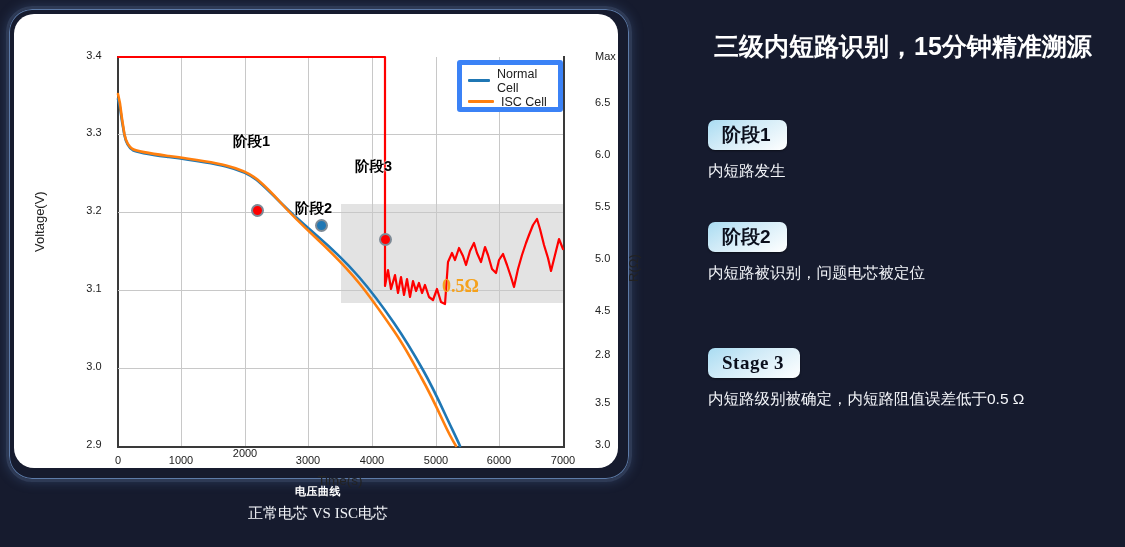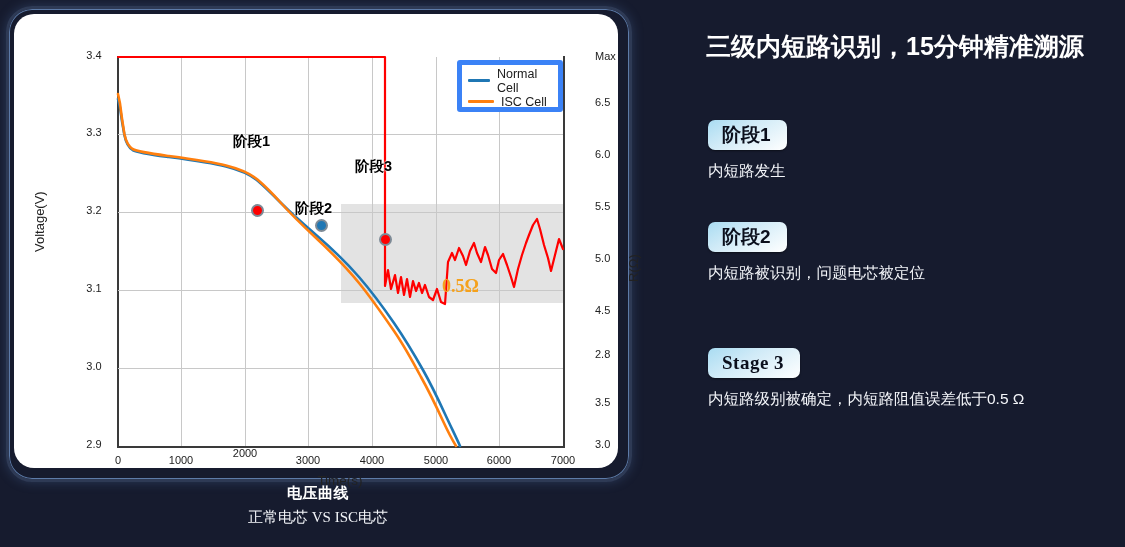--- a/index.html
+++ b/index.html
@@ -72,31 +72,31 @@
     white-space:nowrap;font-family:"Liberation Sans",sans-serif;
     text-shadow:0 0 2px #fff,0 0 2px #fff;
   }
   #ohm-label{
     position:absolute;left:428px;top:262px;font-size:18px;font-weight:bold;
     color:#f5a11c;font-family:"Liberation Serif",serif;
   }
   
   #caption{position:absolute;left:14px;top:484px;width:608px;text-align:center;}
   #caption-title{
-    font-size:15px;font-weight:bold;color:#ffffff;
+    font-size:11px;font-weight:bold;color:#ffffff;
     font-family:"Liberation Sans",sans-serif;letter-spacing:.5px;
   }
   #caption-sub{
     margin-top:5px;font-size:15px;color:#f2f4f8;
     font-family:"Liberation Serif",serif;
   }
   
   #right-panel{position:absolute;left:690px;top:0;width:435px;height:547px;}
   #headline{
-    position:absolute;left:16px;top:30px;font-size:25px;color:#ffffff;
+    position:absolute;left:24px;top:30px;font-size:25px;color:#ffffff;
     font-weight:bold;white-space:nowrap;font-family:"Liberation Sans",sans-serif;
   }
   .stage-block{position:absolute;left:18px;width:400px;}
   .badge{
     display:inline-block;padding:3px 16px 4px 14px;border-radius:7px;
     background:linear-gradient(150deg,#a9dcf2 0%,#cfeaf7 38%,#ffffff 100%);
     font-size:19px;font-weight:bold;color:#0b0f1c;
     box-shadow:0 1px 2px rgba(0,0,0,.45);
     font-family:"Liberation Sans",sans-serif;line-height:1.22;
   }

